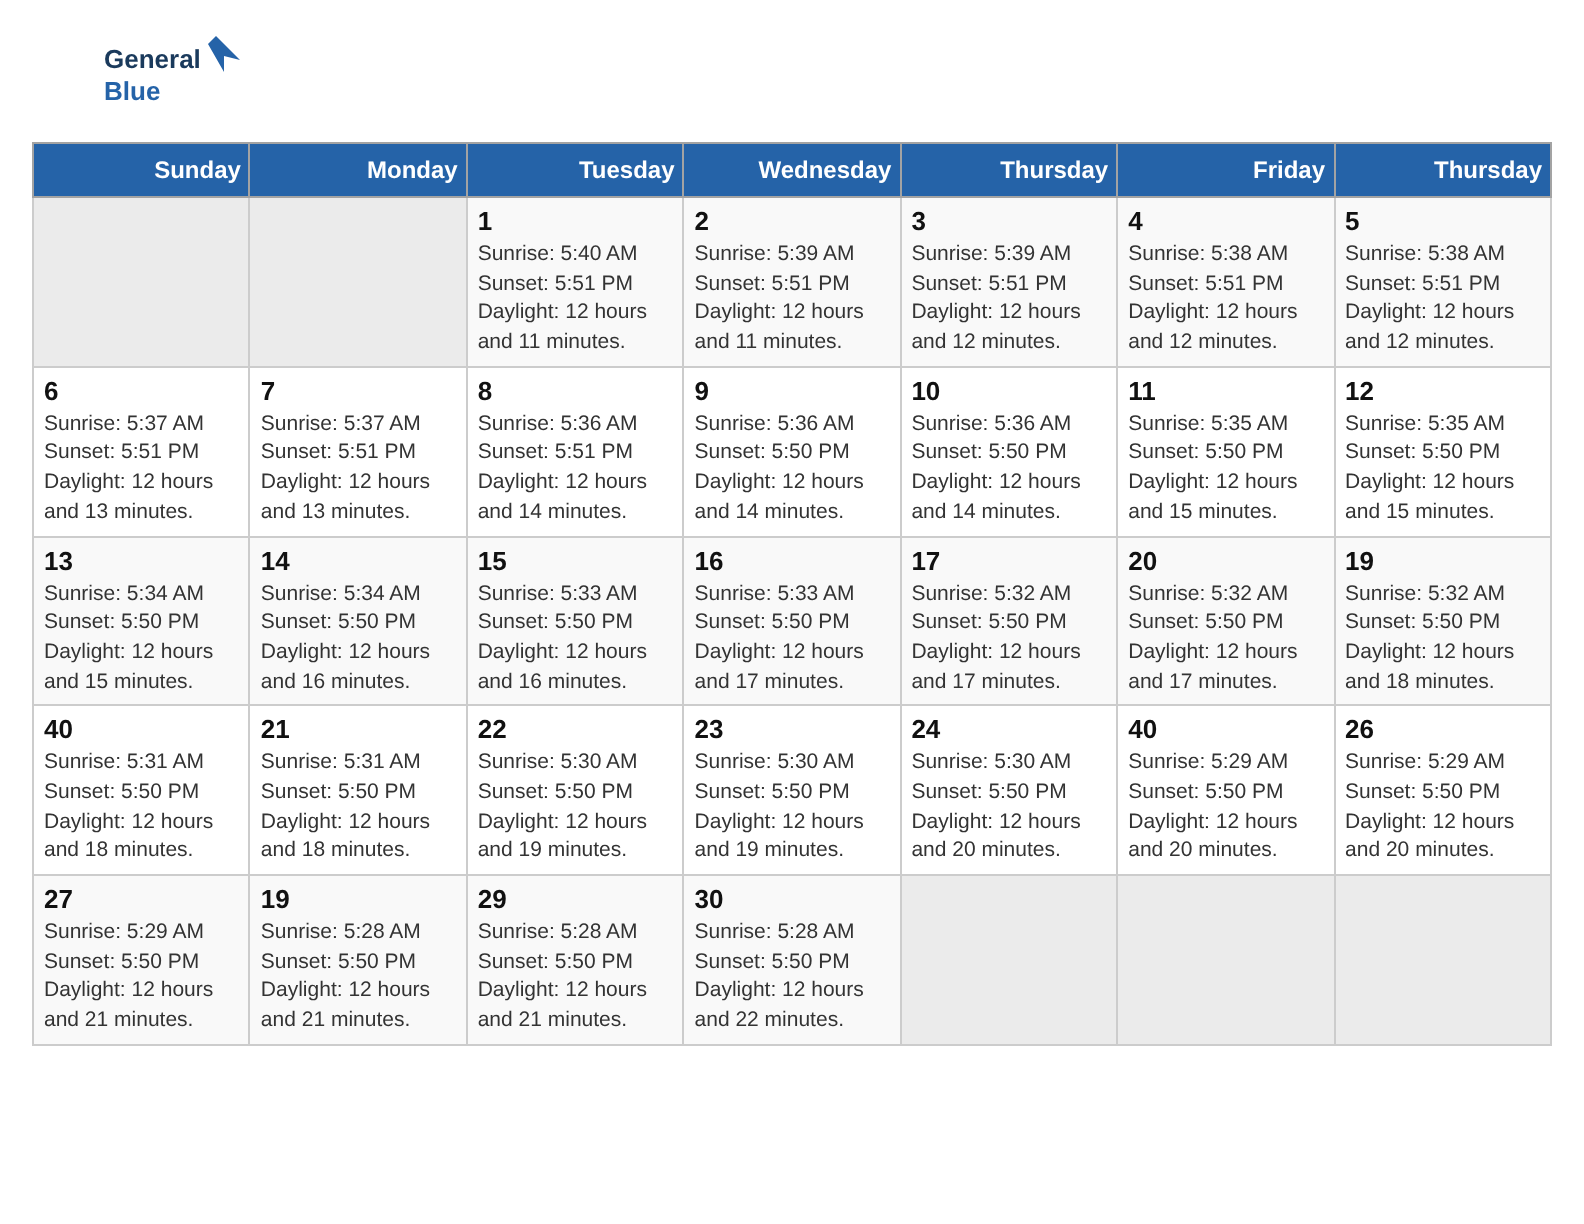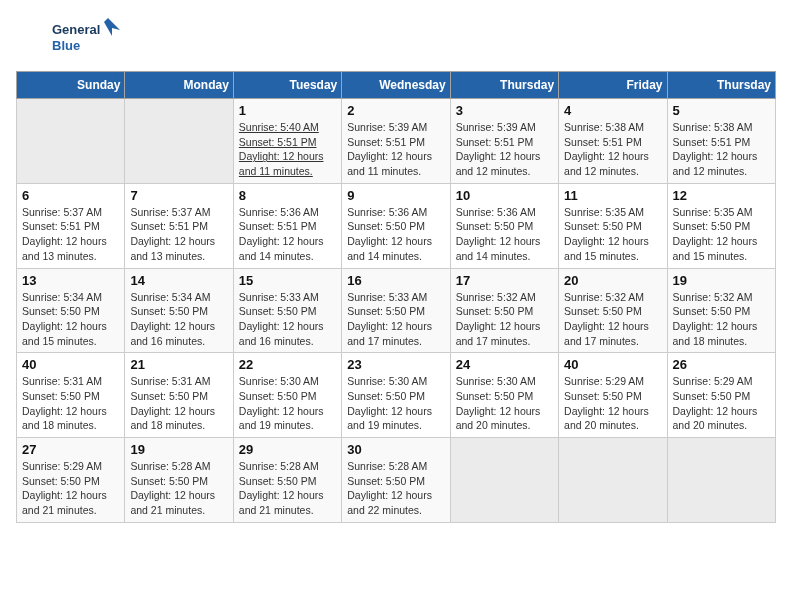--- a/index.html
+++ b/index.html
@@ -106,21 +106,21 @@
         <th>Friday</th>
         <th>Thursday</th>
       </tr>
   </thead>
   <tbody id="calendar-body">
   <tr>
         <td class="empty-cell"></td>
         <td class="empty-cell"></td>
         <td>
           <span class="day-num">1</span>
-          <div class="day-info" style="white-space: pre-line; text-decoration: underline;">Sunrise: 5:40 AM
+          <div class="day-info" style="white-space: pre-line;">Sunrise: 5:40 AM
 Sunset: 5:51 PM
 Daylight: 12 hours
 and 11 minutes.</div>
         </td>
         <td>
           <span class="day-num">2</span>
           <div class="day-info" style="white-space: pre-line;">Sunrise: 5:39 AM
 Sunset: 5:51 PM
 Daylight: 12 hours
 and 11 minutes.</div>

